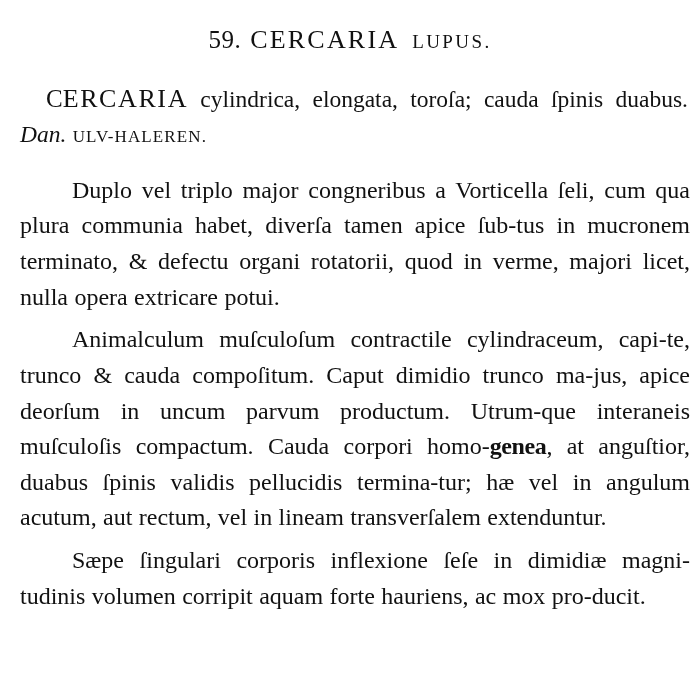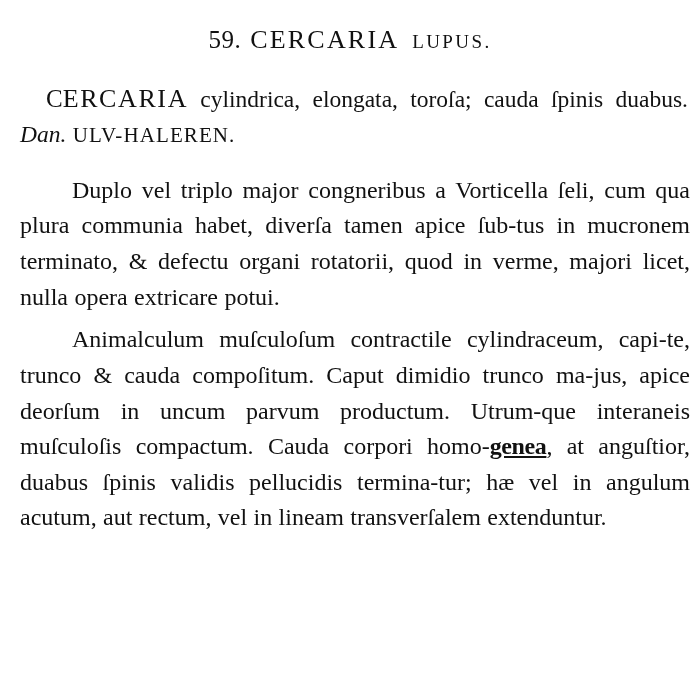--- a/index.html
+++ b/index.html
@@ -72,21 +72,21 @@
 
   .diagnosis .cap-lead {
     font-size: 25px;
   }
 
   .diagnosis .auth {
     font-style: italic;
   }
 
   .diagnosis .ref {
-    font-size: 21px;
+    font-size: 17px;
     letter-spacing: 1.1px;
   }
 
   
   .body-block {
     padding: 0 10px 0 20px;
     margin: 0;
   }
 
   p.para {
@@ -109,21 +109,20 @@
 
   p.para.last {
     margin-top: 16px;
     text-align: left;
   }
 
   
   .smudge {
     font-weight: bold;
     letter-spacing: -0.4px;
-    text-decoration: underline;
   }
 </style>
 </head>
 <body>
 
 <div class="page">
 
   <div class="heading">
     <span class="sect-num">59.</span><span class="genus">CERCARIA</span><span class="species">LUPUS.</span>
   </div>
@@ -133,17 +132,18 @@
   </div>
 
   <div class="body-block">
 
     <p class="para first">Duplo vel triplo major congneribus a Vorticella ſeli, cum qua plura communia habet, diverſa tamen apice ſub-tus in mucronem terminato, &amp; defectu organi rotatorii, quod in verme, majori licet, nulla opera extricare potui.</p>
 
     <p class="para gap">
       <span>Animalculum muſculoſum contractile cylindraceum, capi-te, trunco &amp; cauda compoſitum.  Caput dimidio trunco ma-jus, apice deorſum in uncum parvum productum.   Utrum-que interaneis muſculoſis compactum.  Cauda corpori homo-</span><span class="smudge">genea</span><span>, at anguſtior, duabus ſpinis validis pellucidis termina-tur; hæ vel in angulum acutum, aut rectum, vel in lineam transverſalem extenduntur.</span>
     </p>
 
+    <p class="para gap">Sæpe ſingulari corporis inflexione ſeſe in dimidiæ magni-tudinis volumen corripit aquam forte hauriens, ac mox pro-ducit.</p>
 
 
   </div>
 
 </div>
 
 </body></html>

